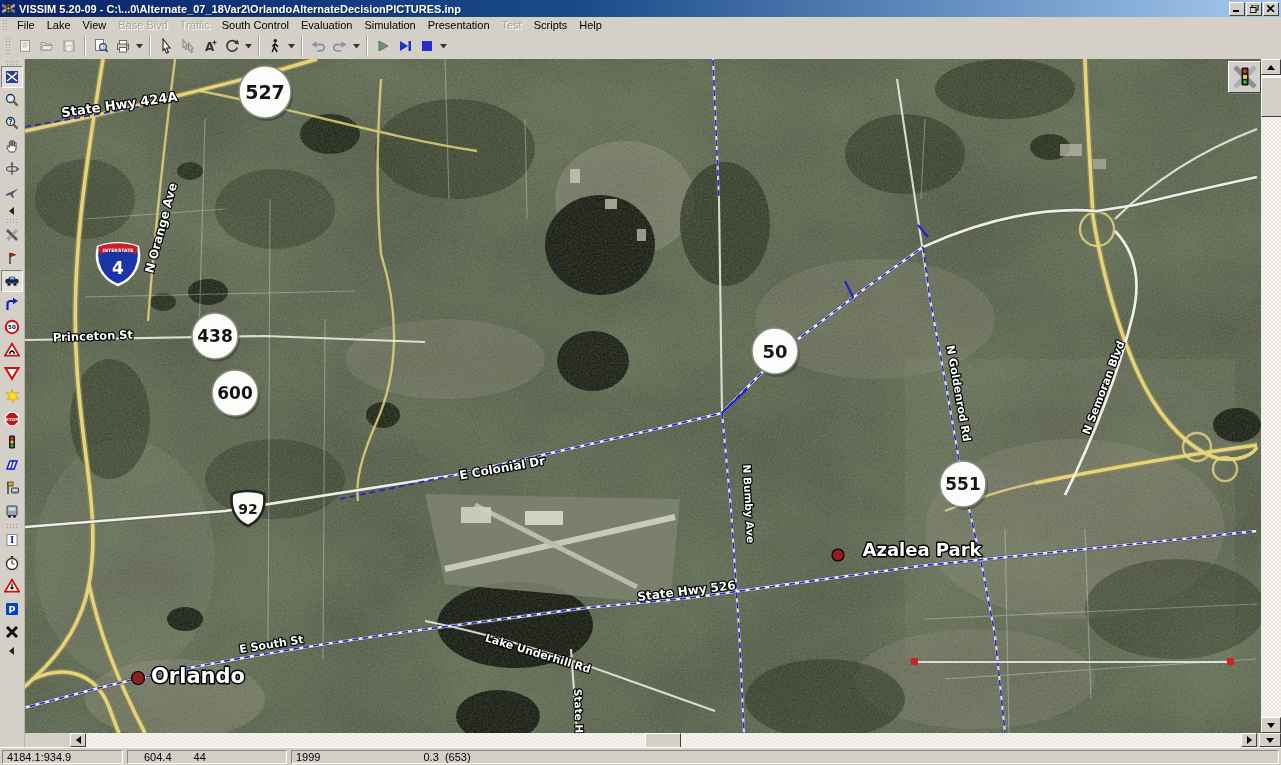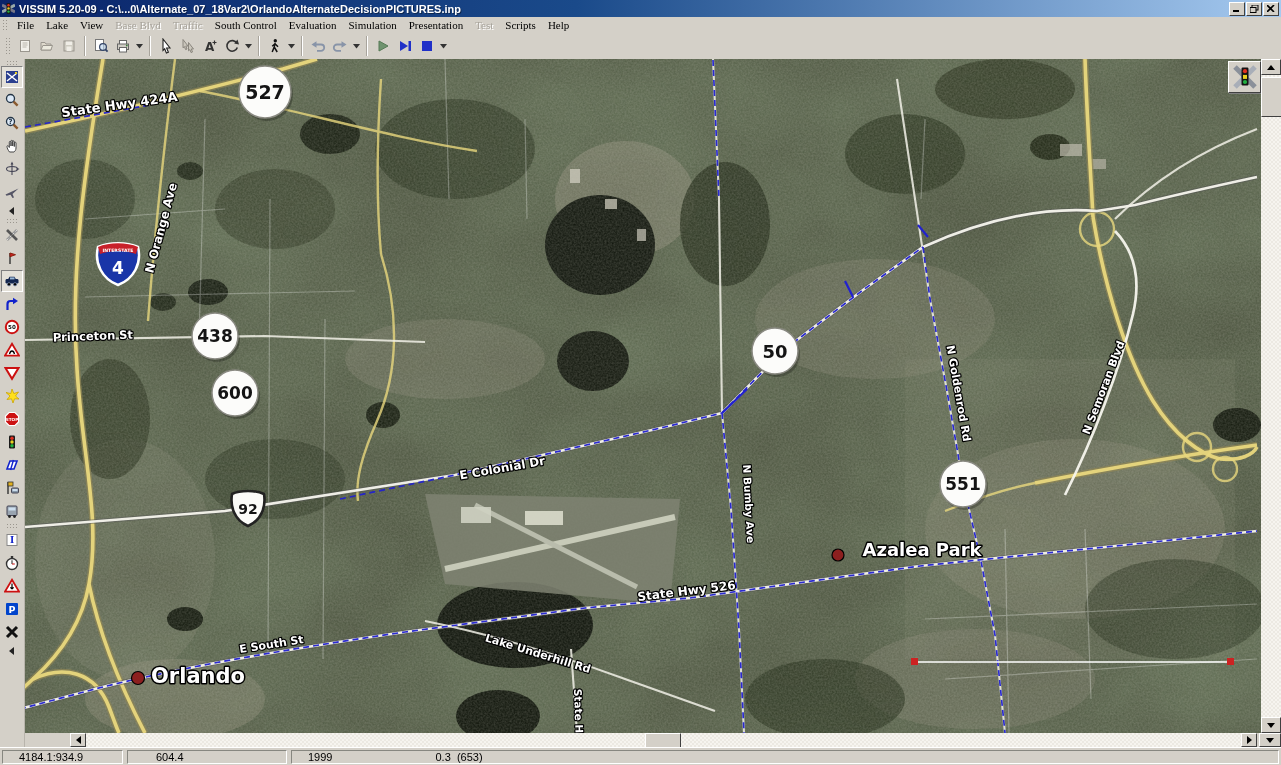--- a/index.html
+++ b/index.html
@@ -13,21 +13,21 @@
   .title-text{color:#fff;font-weight:bold;font-size:11px;white-space:nowrap;flex:1;
     text-shadow:1px 1px 0 rgba(0,0,0,.4);}
   .winbtn{width:16px;height:14px;background:#d4d0c8;border:1px solid;
     border-color:#fff #404040 #404040 #fff;display:flex;align-items:center;justify-content:center;
     padding:0;margin-left:1px;}
   
   .menubar{position:absolute;left:0;top:17px;width:1281px;height:16px;background:#d4d0c8;
     display:flex;align-items:center;font-size:11px;color:#000;}
   .grip{width:5px;height:12px;margin:0 4px 0 2px;
     background-image:radial-gradient(#9a968e 35%,transparent 40%);background-size:3px 3px;}
-  .menu-item{padding:10px 6px;cursor:default;font-family:Liberation Serif, serif;}
+  .menu-item{padding:10px 6px;cursor:default;}
   .menu-item.disabled{color:#a7a39b;text-shadow:1px 1px 0 #ffffff;}
 
   
   .toolbar{position:absolute;left:0;top:33px;width:1281px;height:26px;background:#d4d0c8;
     display:flex;align-items:center;padding-left:1px;box-sizing:border-box;}
   .tb-grip{width:5px;height:18px;margin:0 4px;
     background-image:radial-gradient(#9a968e 35%,transparent 40%);background-size:3px 3px;}
   .tb-sep{width:0;height:20px;border-left:1px solid #a8a49c;border-right:1px solid #fff;margin:0 4px;}
   .tbtn{width:22px;height:22px;display:flex;align-items:center;justify-content:center;
     background:transparent;border:1px solid transparent;padding:0;}
@@ -67,21 +67,21 @@
     border-color:#fff #404040 #404040 #fff;}
   .hfill{position:absolute;left:25px;top:674px;width:45px;height:14px;background:#d4d0c8;}
   .corner-btn{position:absolute;left:1259px;top:674px;width:22px;height:14px;background:#d4d0c8;
     border:1px solid;border-color:#fff #404040 #404040 #fff;display:flex;align-items:center;
     justify-content:center;padding:0;}
 
   
   .statusbar{position:absolute;left:0;top:747px;width:1281px;height:18px;background:#d4d0c8;
     border-top:1px solid #fff;box-sizing:border-box;font-size:11px;color:#000;}
   .spanel{position:absolute;top:2px;height:14px;border:1px solid;
-    border-color:#878780 #ffffff #ffffff #878780;padding:0 16px;display:flex;align-items:flex-start;
+    border-color:#878780 #ffffff #ffffff #878780;padding:0 4px;display:flex;align-items:center;
     white-space:pre;box-sizing:border-box;}
 </style>
 </head>
 <body>
 
 <div class="window">
 
   <div class="titlebar">
     <svg width="13" height="13" viewBox="0 0 13 13">
       <path d="M0,10 L13,3" stroke="#9aa" stroke-width="3"></path>
@@ -683,21 +683,21 @@
       <svg width="8" height="5" viewBox="0 0 8 5">
           <polygon points="0,0 8,0 4,5" fill="#000"></polygon>
         </svg>
     </button>
   </div>
 
   <div class="statusbar">
     <div class="spanel" style="left:2px;width:121px;">
       <span>4184.1:934.9</span>
     </div>
-    <div class="spanel" style="left:127px;width:160px;flex-direction:column;">
+    <div class="spanel" style="left:127px;width:160px;">
       <span style="margin-left:12px">604.4</span>
       <span style="margin-left:22px">44</span>
     </div>
     <div class="spanel" style="left:291px;width:988px;gap:28px;">
       <span>1999</span>
       <span style="margin-left:75px">0.3  (653)</span>
     </div>
   </div>
 
 </div>

